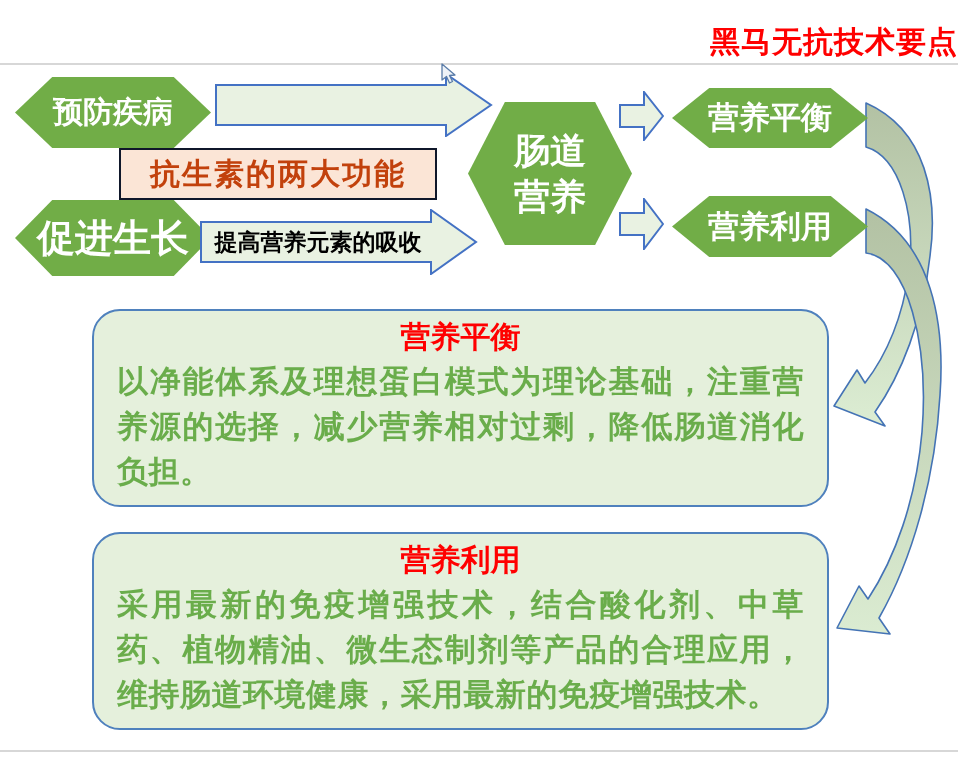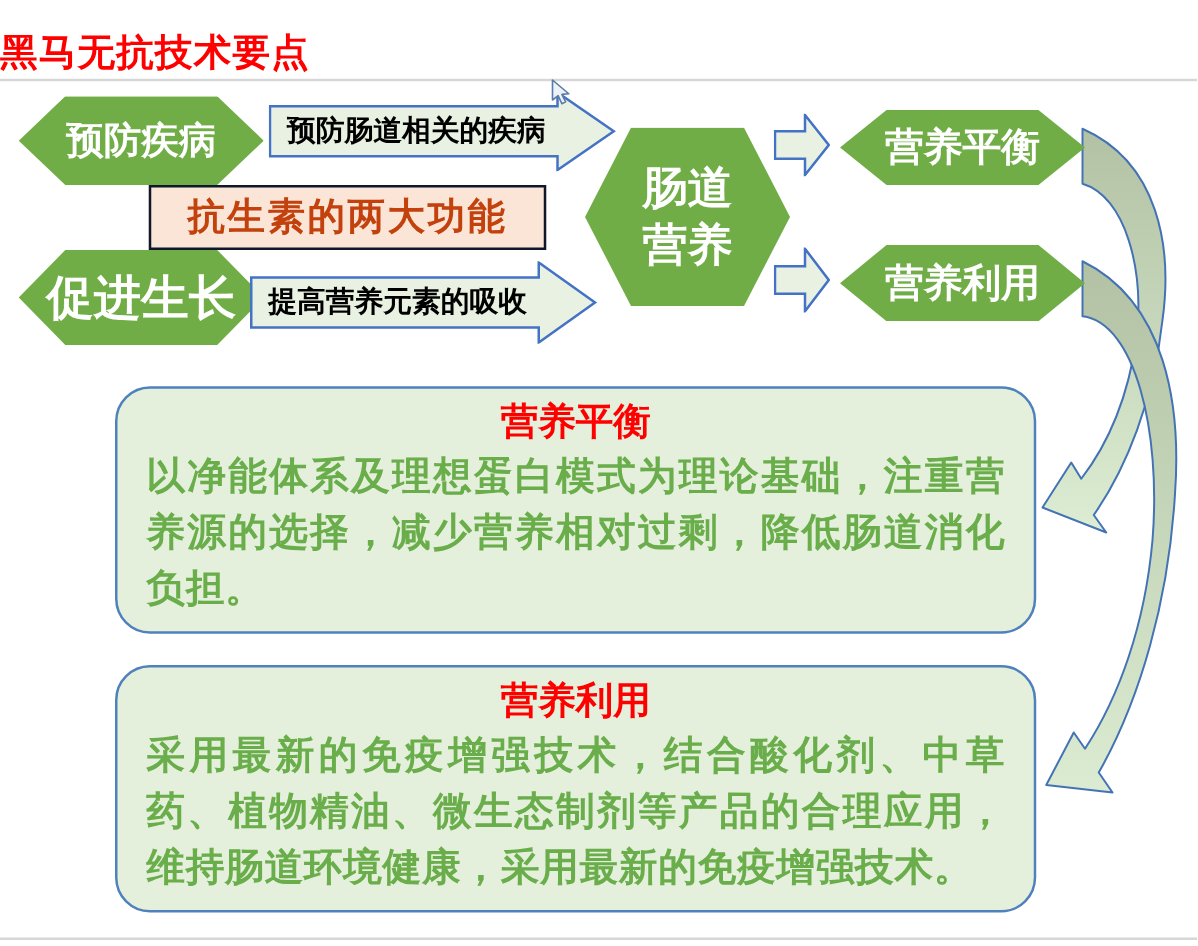--- a/index.html
+++ b/index.html
@@ -5,21 +5,21 @@
   html,body { margin:0; padding:0; background:#ffffff; }
   .canvas {
     position:relative; width:958px; height:757px; background:#ffffff;
     overflow:hidden; font-family:"DejaVu Sans","Liberation Sans",sans-serif;
   }
   .divider { position:absolute; left:0; right:0; height:2px; background:#d7d7d7; }
   .divider.top { top:63px; }
   .divider.bottom { top:750px; }
 
   .title {
-    position:absolute; top:22px; left:0; right:0; text-align:left;
+    position:absolute; top:22px; left:0; right:0; text-align:right;
     color:#ff0000; font-weight:bold; font-size:30px; letter-spacing:1px;
   }
 
   
   .hex {
     position:absolute; background:#71ad47; color:#ffffff; font-weight:bold;
     display:flex; align-items:center; justify-content:center; text-align:center;
   }
   .hex-side   { clip-path:polygon(19% 0,81% 0,100% 50%,81% 100%,19% 100%,0 50%); }
   .hex-center { clip-path:polygon(22.5% 0,77.5% 0,100% 50%,77.5% 100%,22.5% 100%,0 50%); }
@@ -99,21 +99,20 @@
          C895,558 916,500 922,432
          C929,345 908,258 866,253 Z" fill="url(#gB)" stroke="#4473b5" stroke-width="1.6" stroke-linejoin="round"></path>
   </svg>
 
   <div class="hex hex-side" id="hex-prevent">预防疾病</div>
 
   <div class="larrow" id="larrow1">
     <svg width="278" height="64" viewBox="0 0 278 64">
       <path d="M1,12 L231,12 L231,1 L276,32 L231,63 L231,52 L1,52 Z" fill="#e9f2e2" stroke="#4472c4" stroke-width="2" stroke-linejoin="miter"></path>
     </svg>
-    <span class="larrow-label">预防肠道相关的疾病</span>
   </div>
 
   <div class="pinkbox">抗生素的两大功能</div>
 
   <div class="hex hex-side" id="hex-promote">促进生长</div>
 
   <div class="larrow" id="larrow2">
     <svg width="278" height="66" viewBox="0 0 278 66">
       <path d="M1,13 L231,13 L231,1 L276,33 L231,65 L231,53 L1,53 Z" fill="#e9f2e2" stroke="#4472c4" stroke-width="2" stroke-linejoin="miter"></path>
     </svg>

